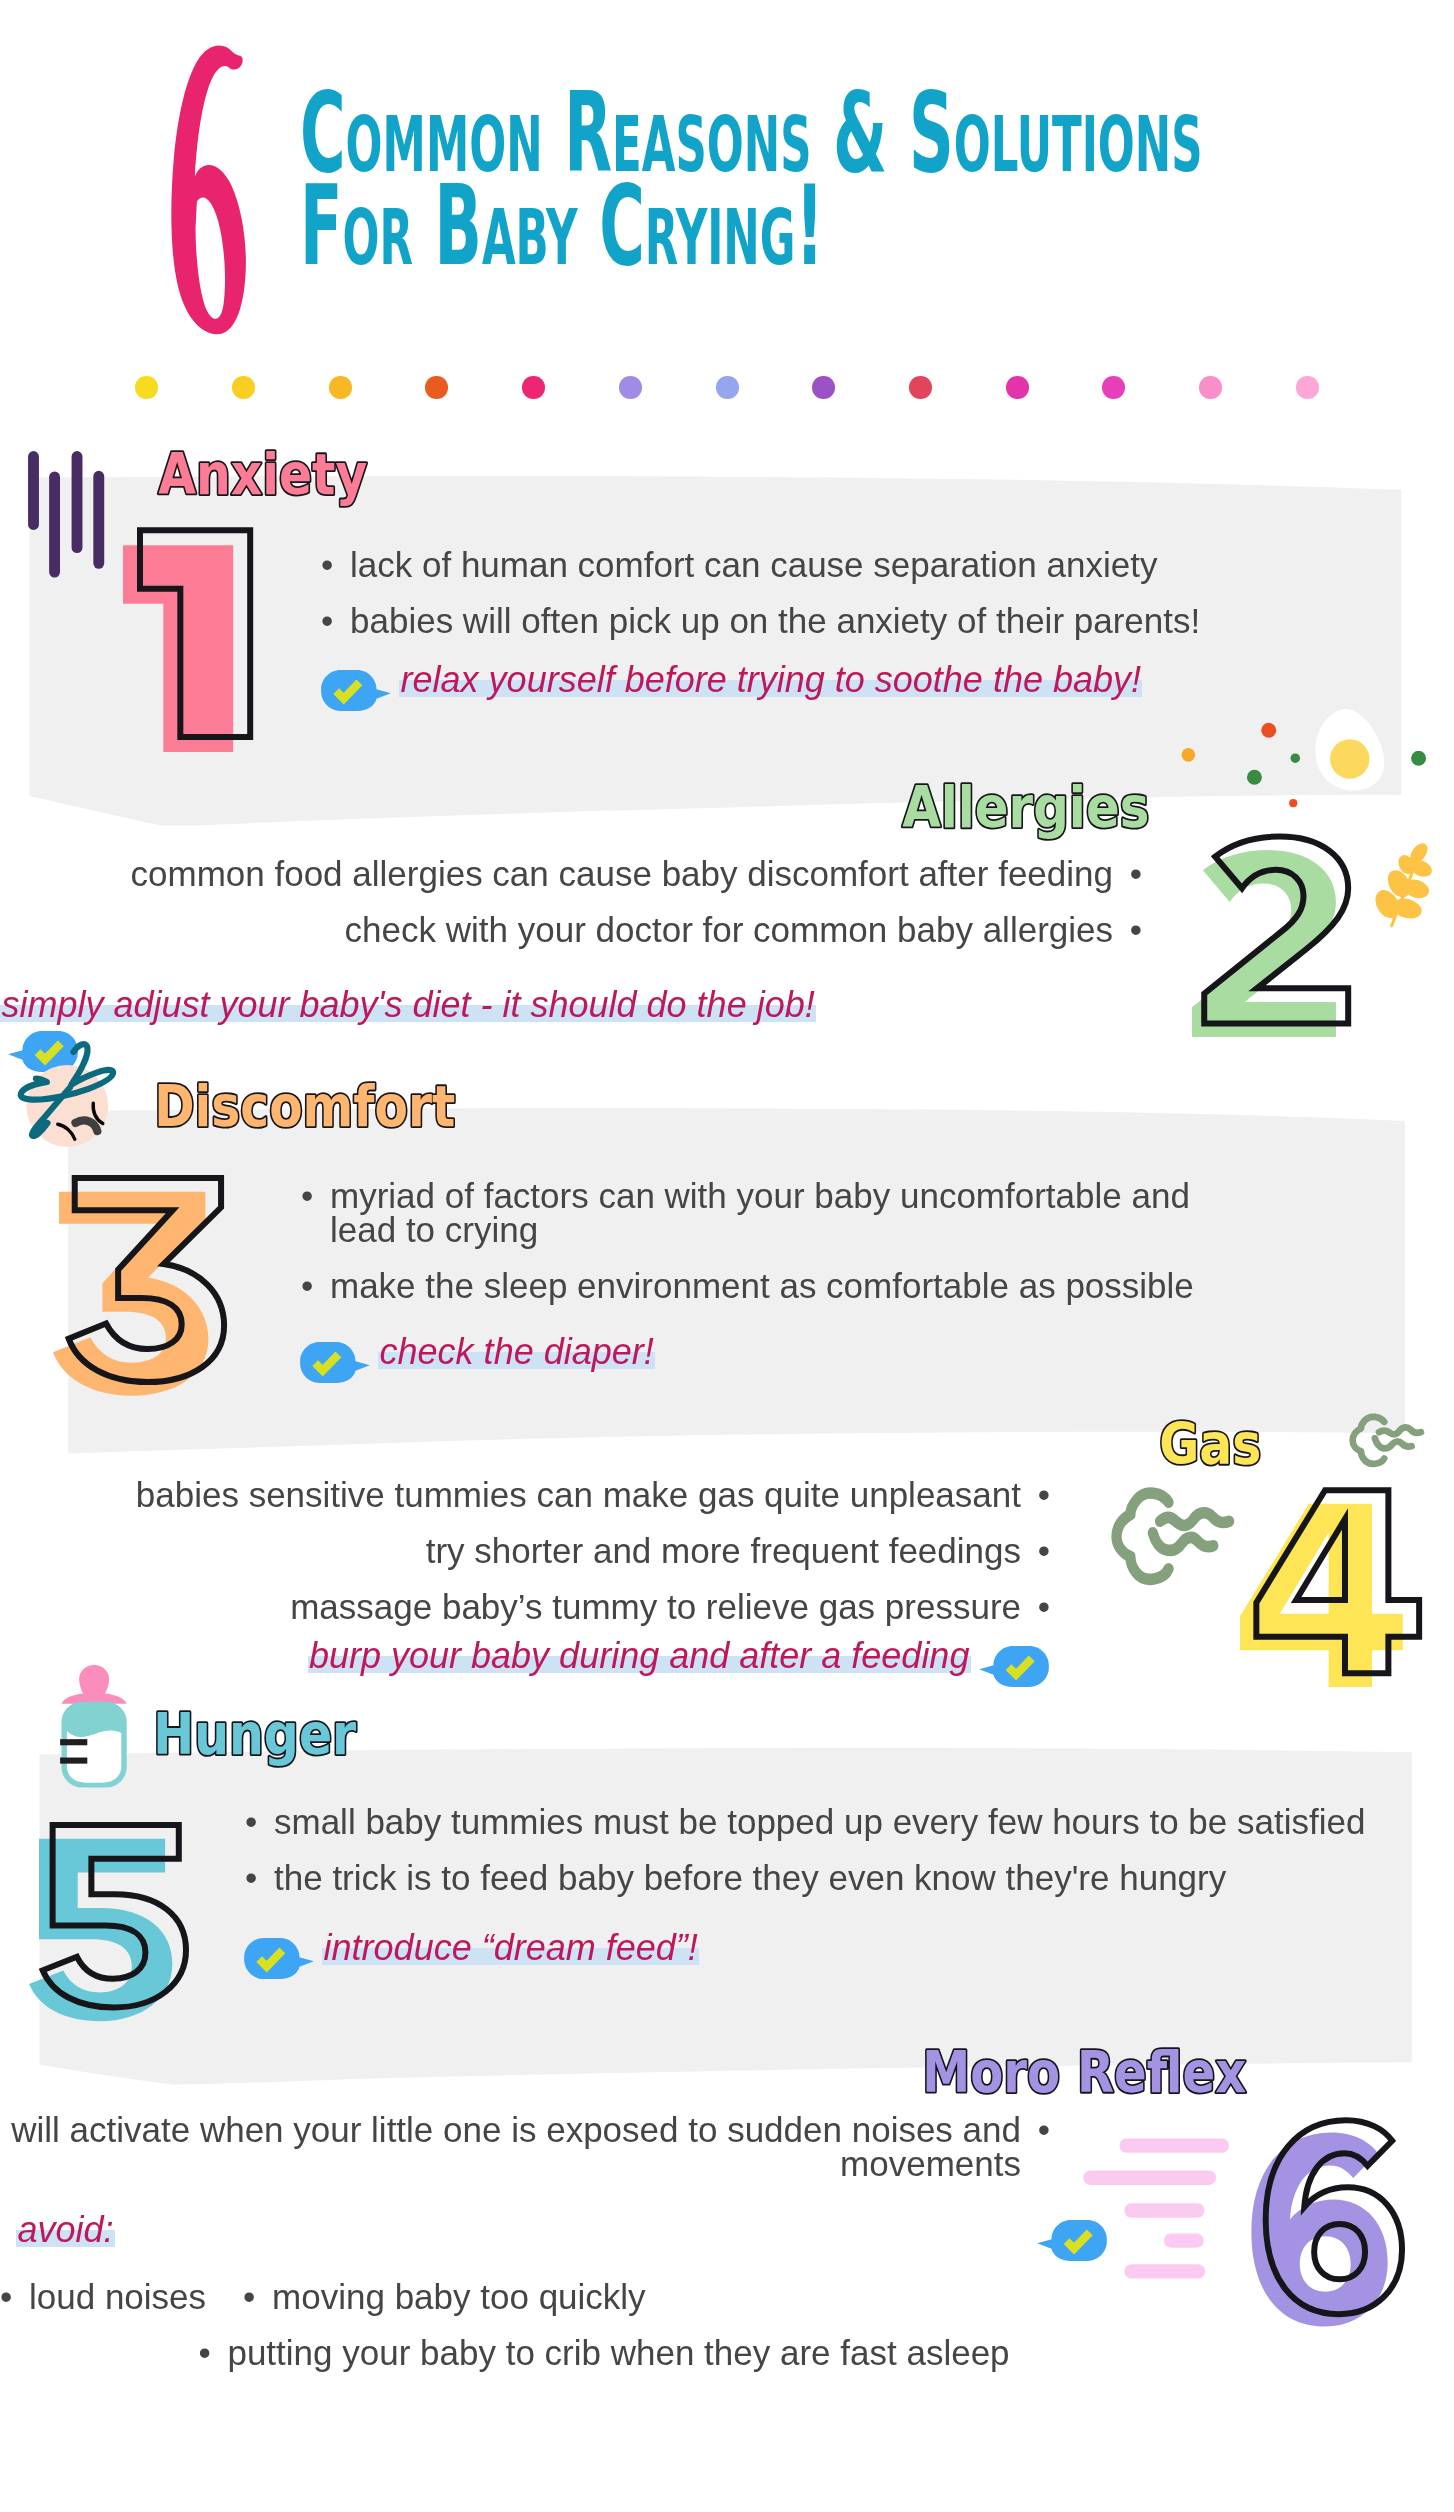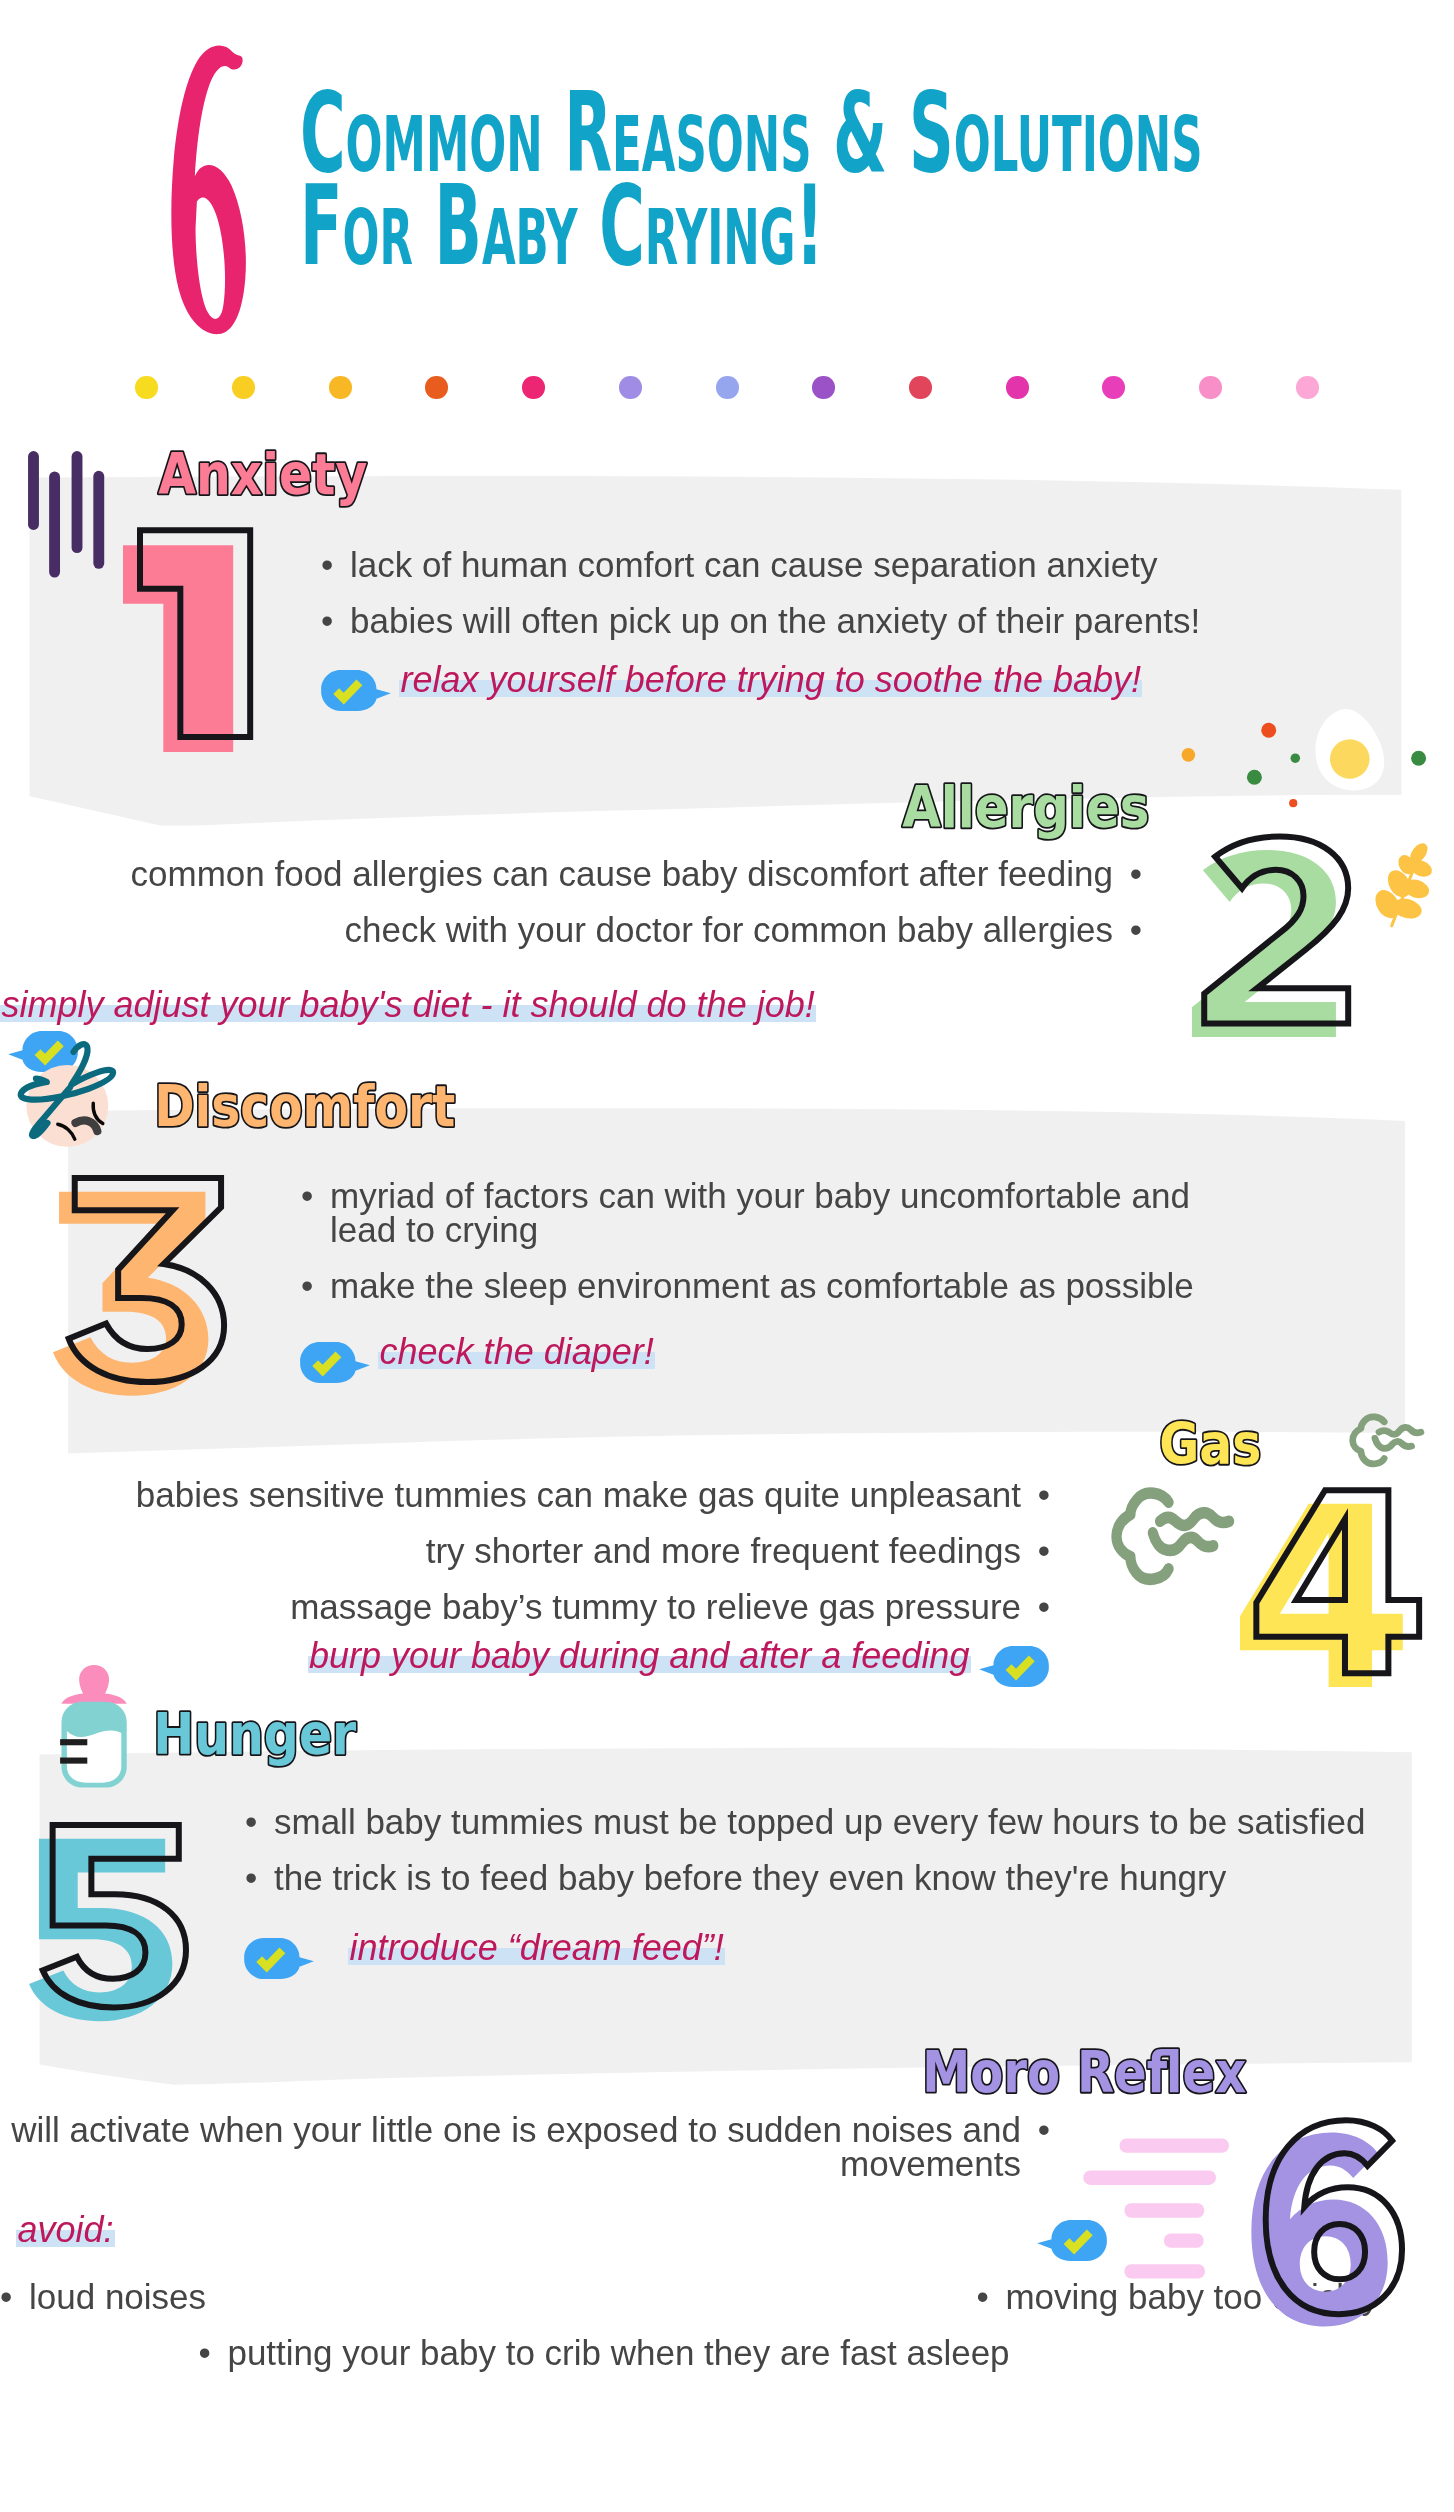--- a/index.html
+++ b/index.html
@@ -203,21 +203,21 @@
   <div class="abs blist" style="left:245px;top:1805px;width:1159px;">
     <div class="row">
         <span class="bu">•</span>
         <span>small baby tummies must be topped up every few hours to be satisfied</span>
       </div>
     <div class="row">
         <span class="bu">•</span>
         <span>the trick is to feed baby before they even know they're hungry</span>
       </div>
   </div>
-  <div class="abs tip" style="left:244px;top:1930px;gap:26px;">
+  <div class="abs tip" style="left:244px;top:1930px;">
     <span class="badge" style="margin-top: 7.5px; margin-right: 8.2px;">
         <svg width="70" height="41" viewBox="0 0 102 60">
           <path d="M28 0 H53 C68 0 81 13 81 28 L102 34 L81 42 C79 52 67 60 53 60 H28 C13 60 0 47 0 32 V28 C0 13 13 0 28 0 Z" fill="#3DA5F4"></path>
           <path d="M22 31 L33 42 L56 18" fill="none" stroke="#D8E021" stroke-width="12" stroke-linecap="butt" stroke-linejoin="miter"></path>
         </svg>
       </span>
     <span class="txt">introduce “dream feed”!</span>
   </div>
 
   <svg class="abs sect-title" style="left:914px;top:2030px;width:365px;height:109px;overflow:visible;font-size:86px" viewBox="0 0 536 160" width="365" height="109">
@@ -232,21 +232,21 @@
   <div class="abs tip" style="left:16px;top:2212px;width:1091px;justify-content:space-between;">
     <span class="txt">avoid:</span>
     <span class="badge" style="margin-top: 7.5px; margin-left: 8.2px;">
         <svg width="70" height="41" viewBox="0 0 102 60">
           <path d="M74 0 H49 C34 0 21 13 21 28 L0 34 L21 42 C23 52 35 60 49 60 H74 C89 60 102 47 102 32 V28 C102 13 89 0 74 0 Z" fill="#3DA5F4"></path>
           <path d="M43 31 L54 42 L77 18" fill="none" stroke="#D8E021" stroke-width="12" stroke-linecap="butt" stroke-linejoin="miter"></path>
         </svg>
       </span>
   </div>
   <div class="abs blist" style="left:0px;top:2280px;width:1379px;text-align:center;">
-    <div class="row" style="justify-content:space-between;gap:37px;">
+    <div class="row" style="justify-content:flex-start;gap:37px;">
       <span><span class="bu">•</span><span>loud noises</span></span>
       <span><span class="bu">•</span><span>moving baby too quickly</span></span>
     </div>
     <div class="row" style="justify-content:center;width:1208px;">
       <span class="bu">•</span>
         <span>putting your baby to crib when they are fast asleep</span>
     </div>
   </div>
 
   <svg class="abs" style="left:24.5px;top:447px;width:85px;height:136px;" viewBox="0 0 124 200" width="85" height="136">

